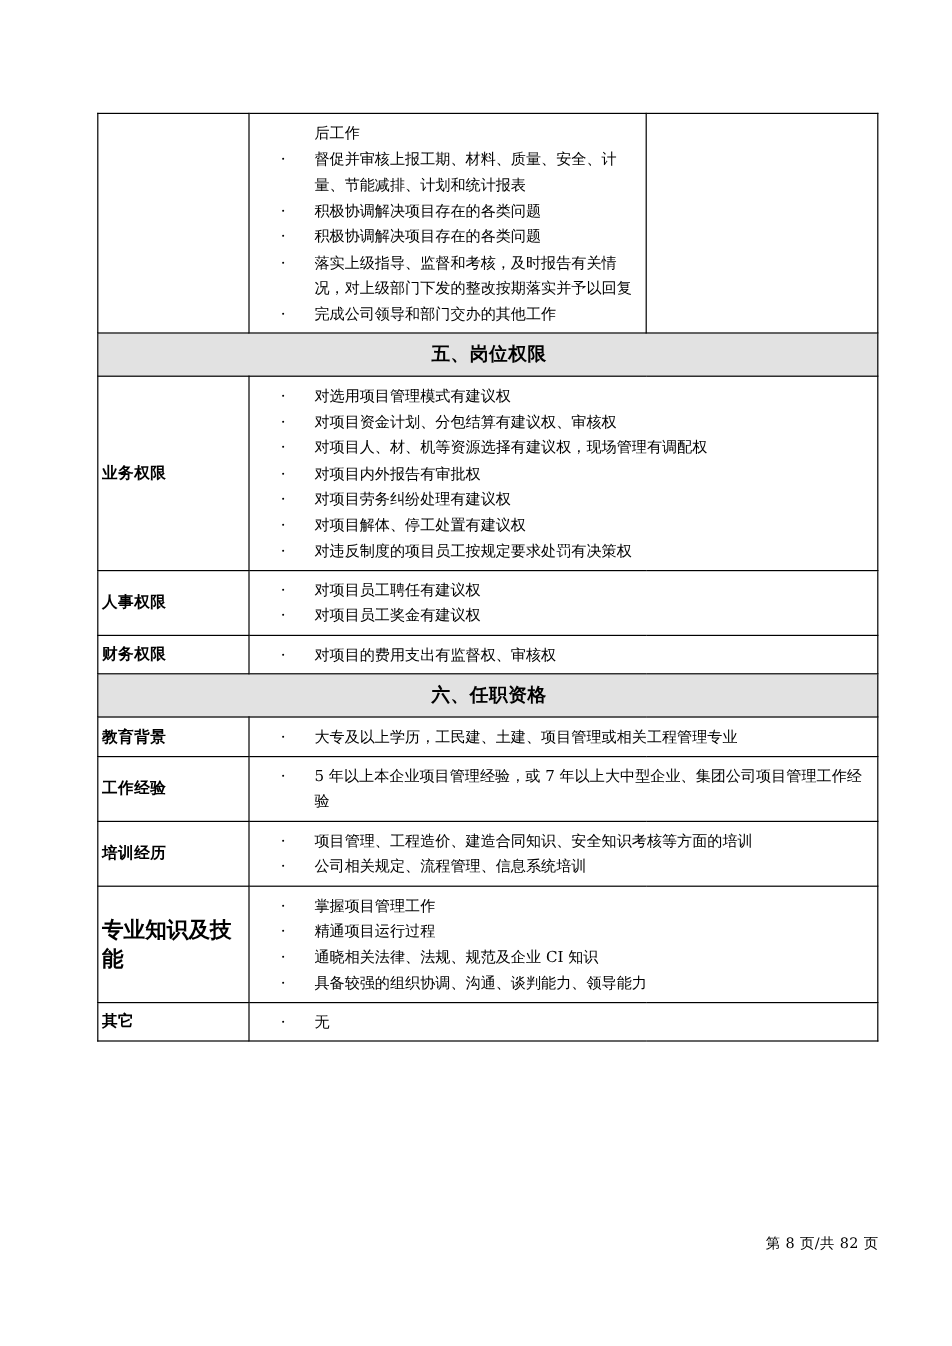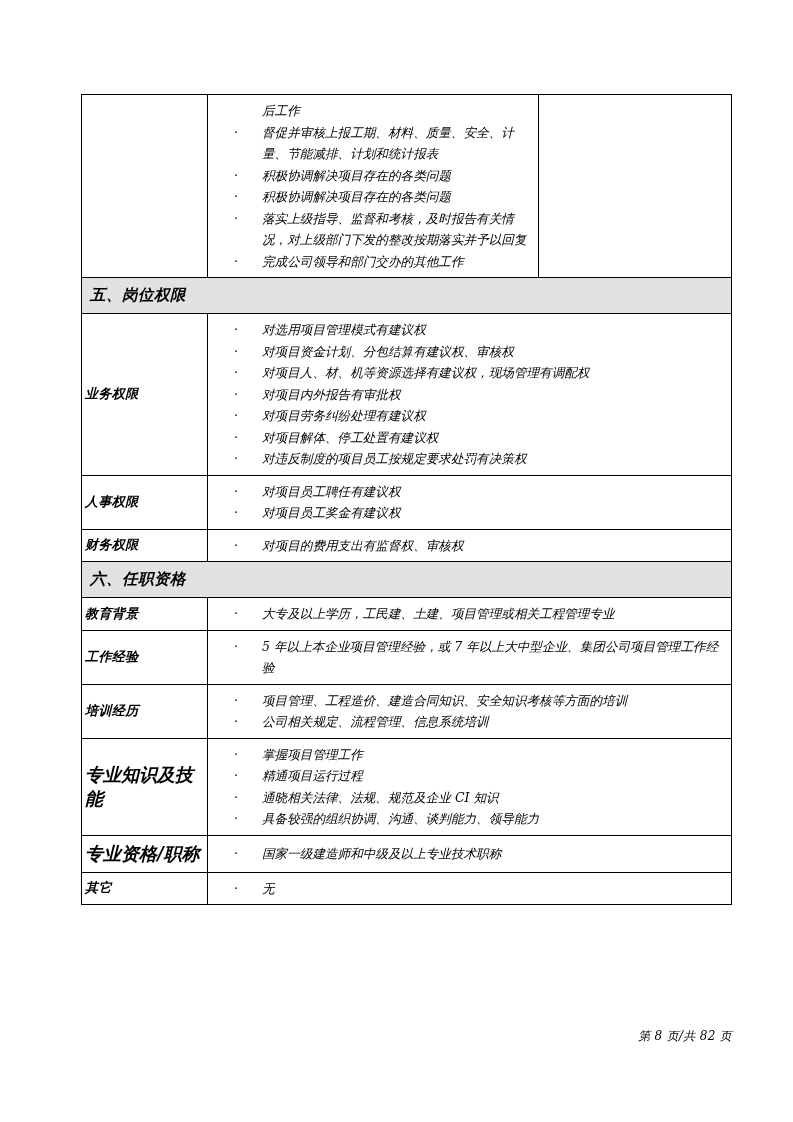--- a/index.html
+++ b/index.html
@@ -13,21 +13,20 @@
     position: relative;
     font-family: "DejaVu Serif", "Liberation Serif", serif;
     color: #000000;
     overflow: hidden;
   }
   .page {
     position: absolute;
     left: 0; top: 0;
     width: 793px;
     height: 1122px;
-    font-style: italic;
   }
   .doc-table {
     position: absolute;
     left: 81px;
     top: 94px;
     width: 651px;
     border-collapse: collapse;
     table-layout: fixed;
   }
   .doc-table td {
@@ -40,20 +39,21 @@
   col.c-extra { width: 193px; }
 
   
   td.section-head {
     background: #e2e2e2;
     padding: 7px 6px 7px 8px;
     font-weight: bold;
     font-size: 15.5px;
     letter-spacing: 0.5px;
     vertical-align: middle;
+    text-align: center;
   }
 
   
   td.label-cell {
     font-weight: bold;
     font-size: 13px;
     padding: 6px 3px;
     letter-spacing: 0.4px;
   }
   td.label-cell.narrow-text {
@@ -277,31 +277,20 @@
               <span>通晓相关法律、法规、规范及企业 CI 知识</span>
             </li>
             <li>
               <span class="bullet-dot">·</span>
               <span>具备较强的组织协调、沟通、谈判能力、领导能力</span>
             </li>
           </ul>
         </td>
       </tr>
 
-      <tr>
-        <td class="label-cell narrow-text">专业资格/职称</td>
-        <td class="content-cell" colspan="2">
-          <ul class="bullets">
-            <li>
-              <span class="bullet-dot">·</span>
-              <span>国家一级建造师和中级及以上专业技术职称</span>
-            </li>
-          </ul>
-        </td>
-      </tr>
 
       <tr>
         <td class="label-cell">其它</td>
         <td class="content-cell" colspan="2">
           <ul class="bullets">
             <li>
               <span class="bullet-dot">·</span>
               <span>无</span>
             </li>
           </ul>

